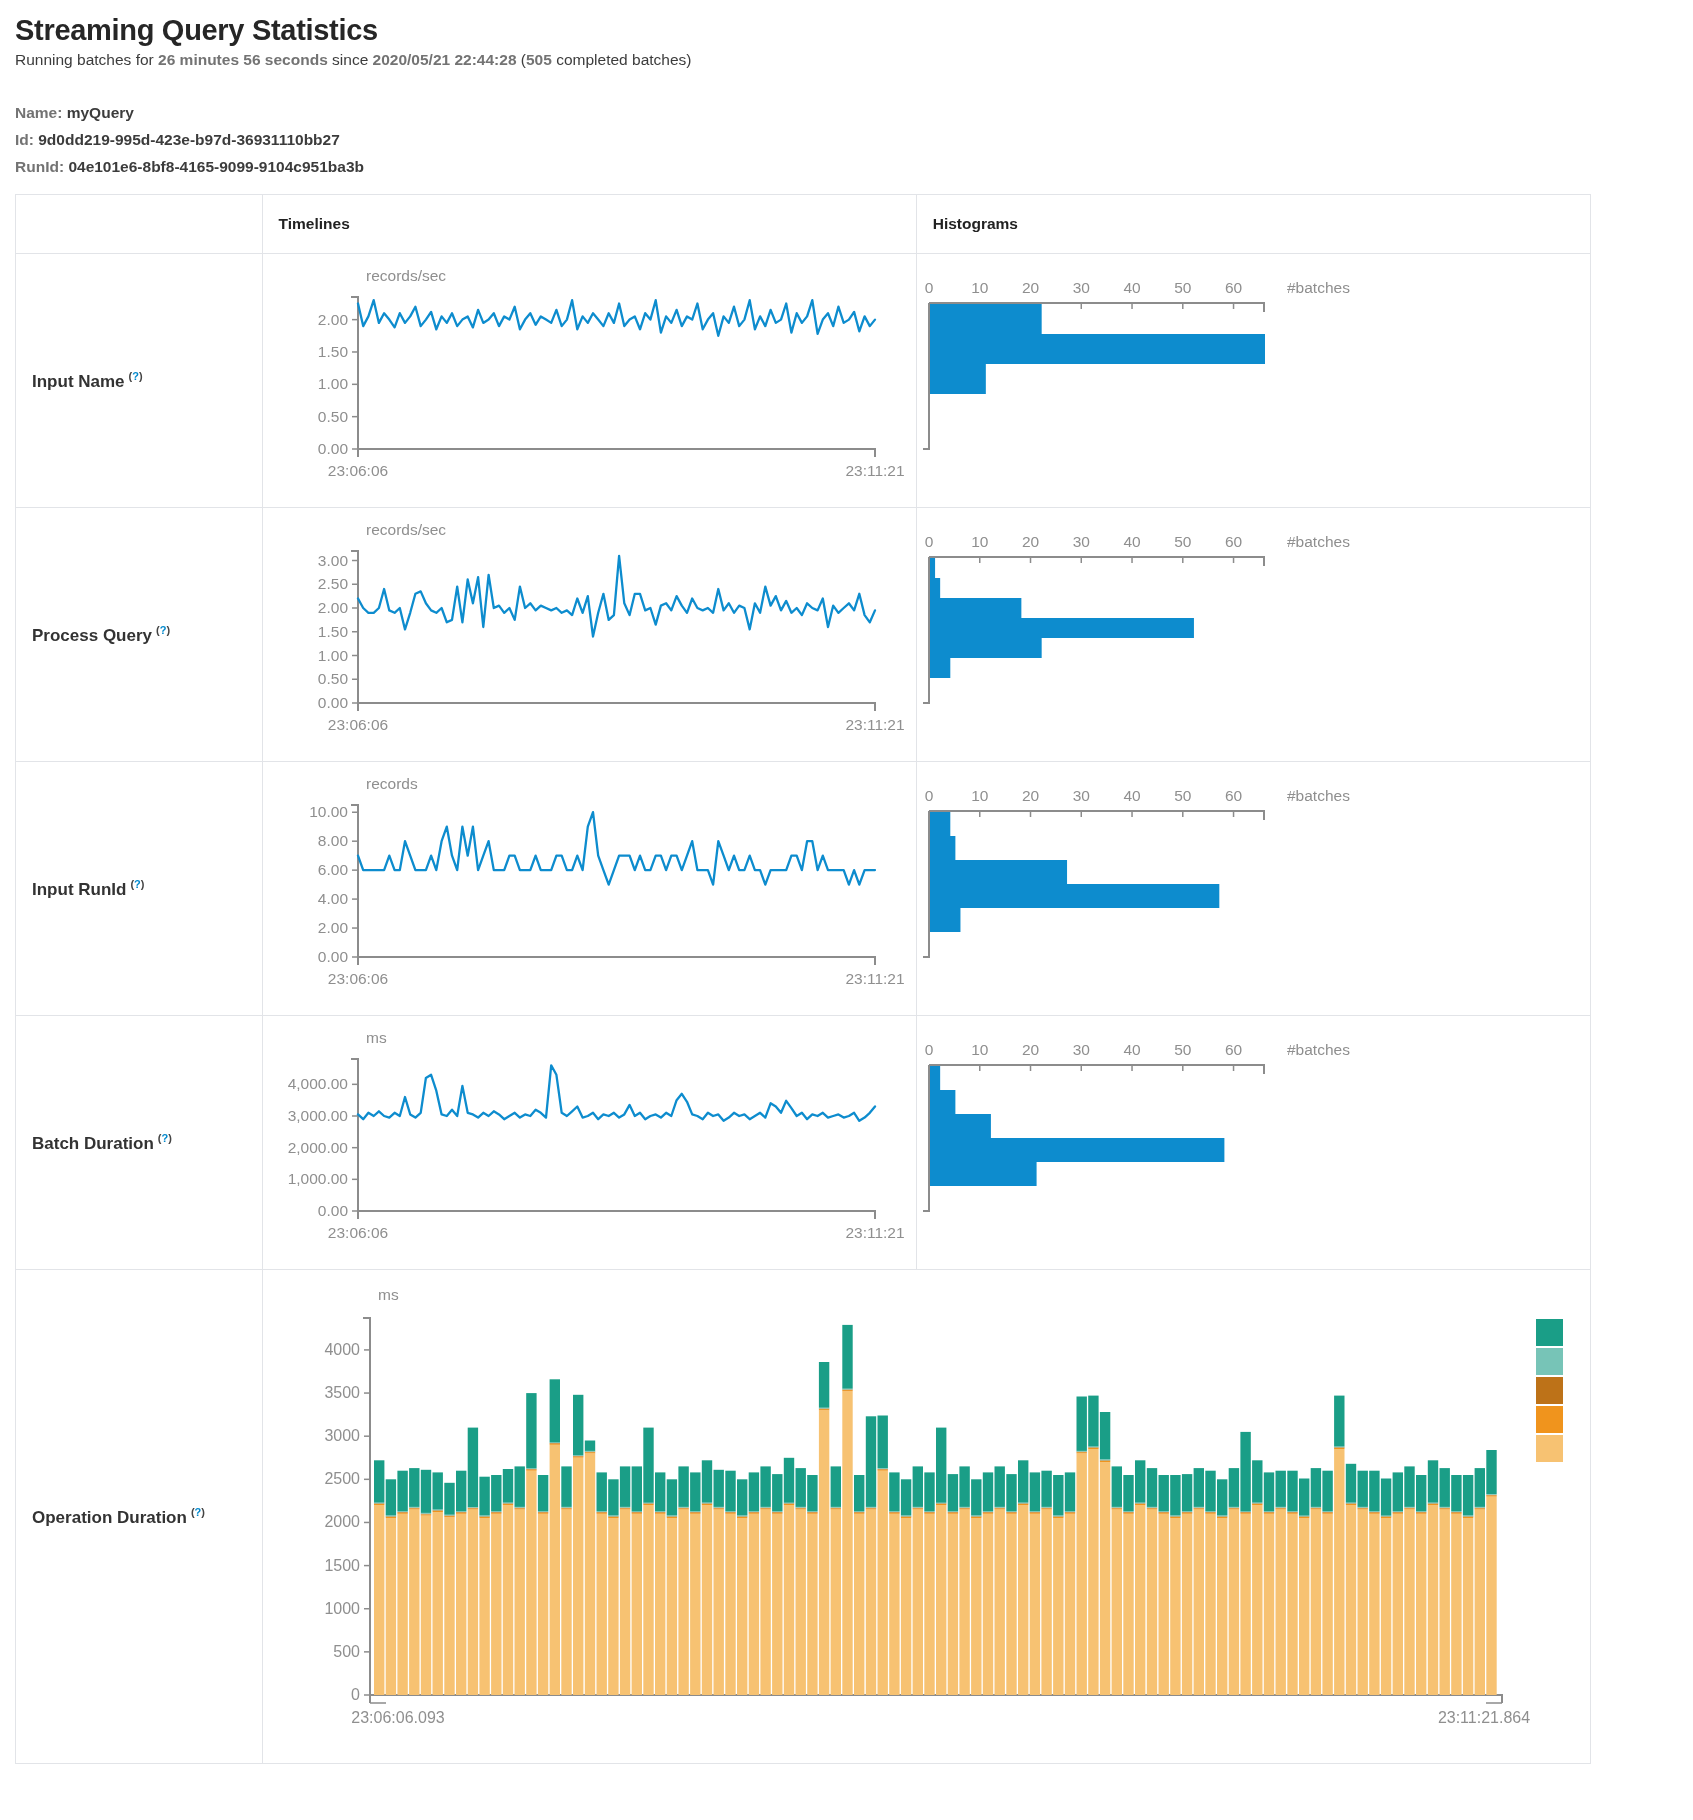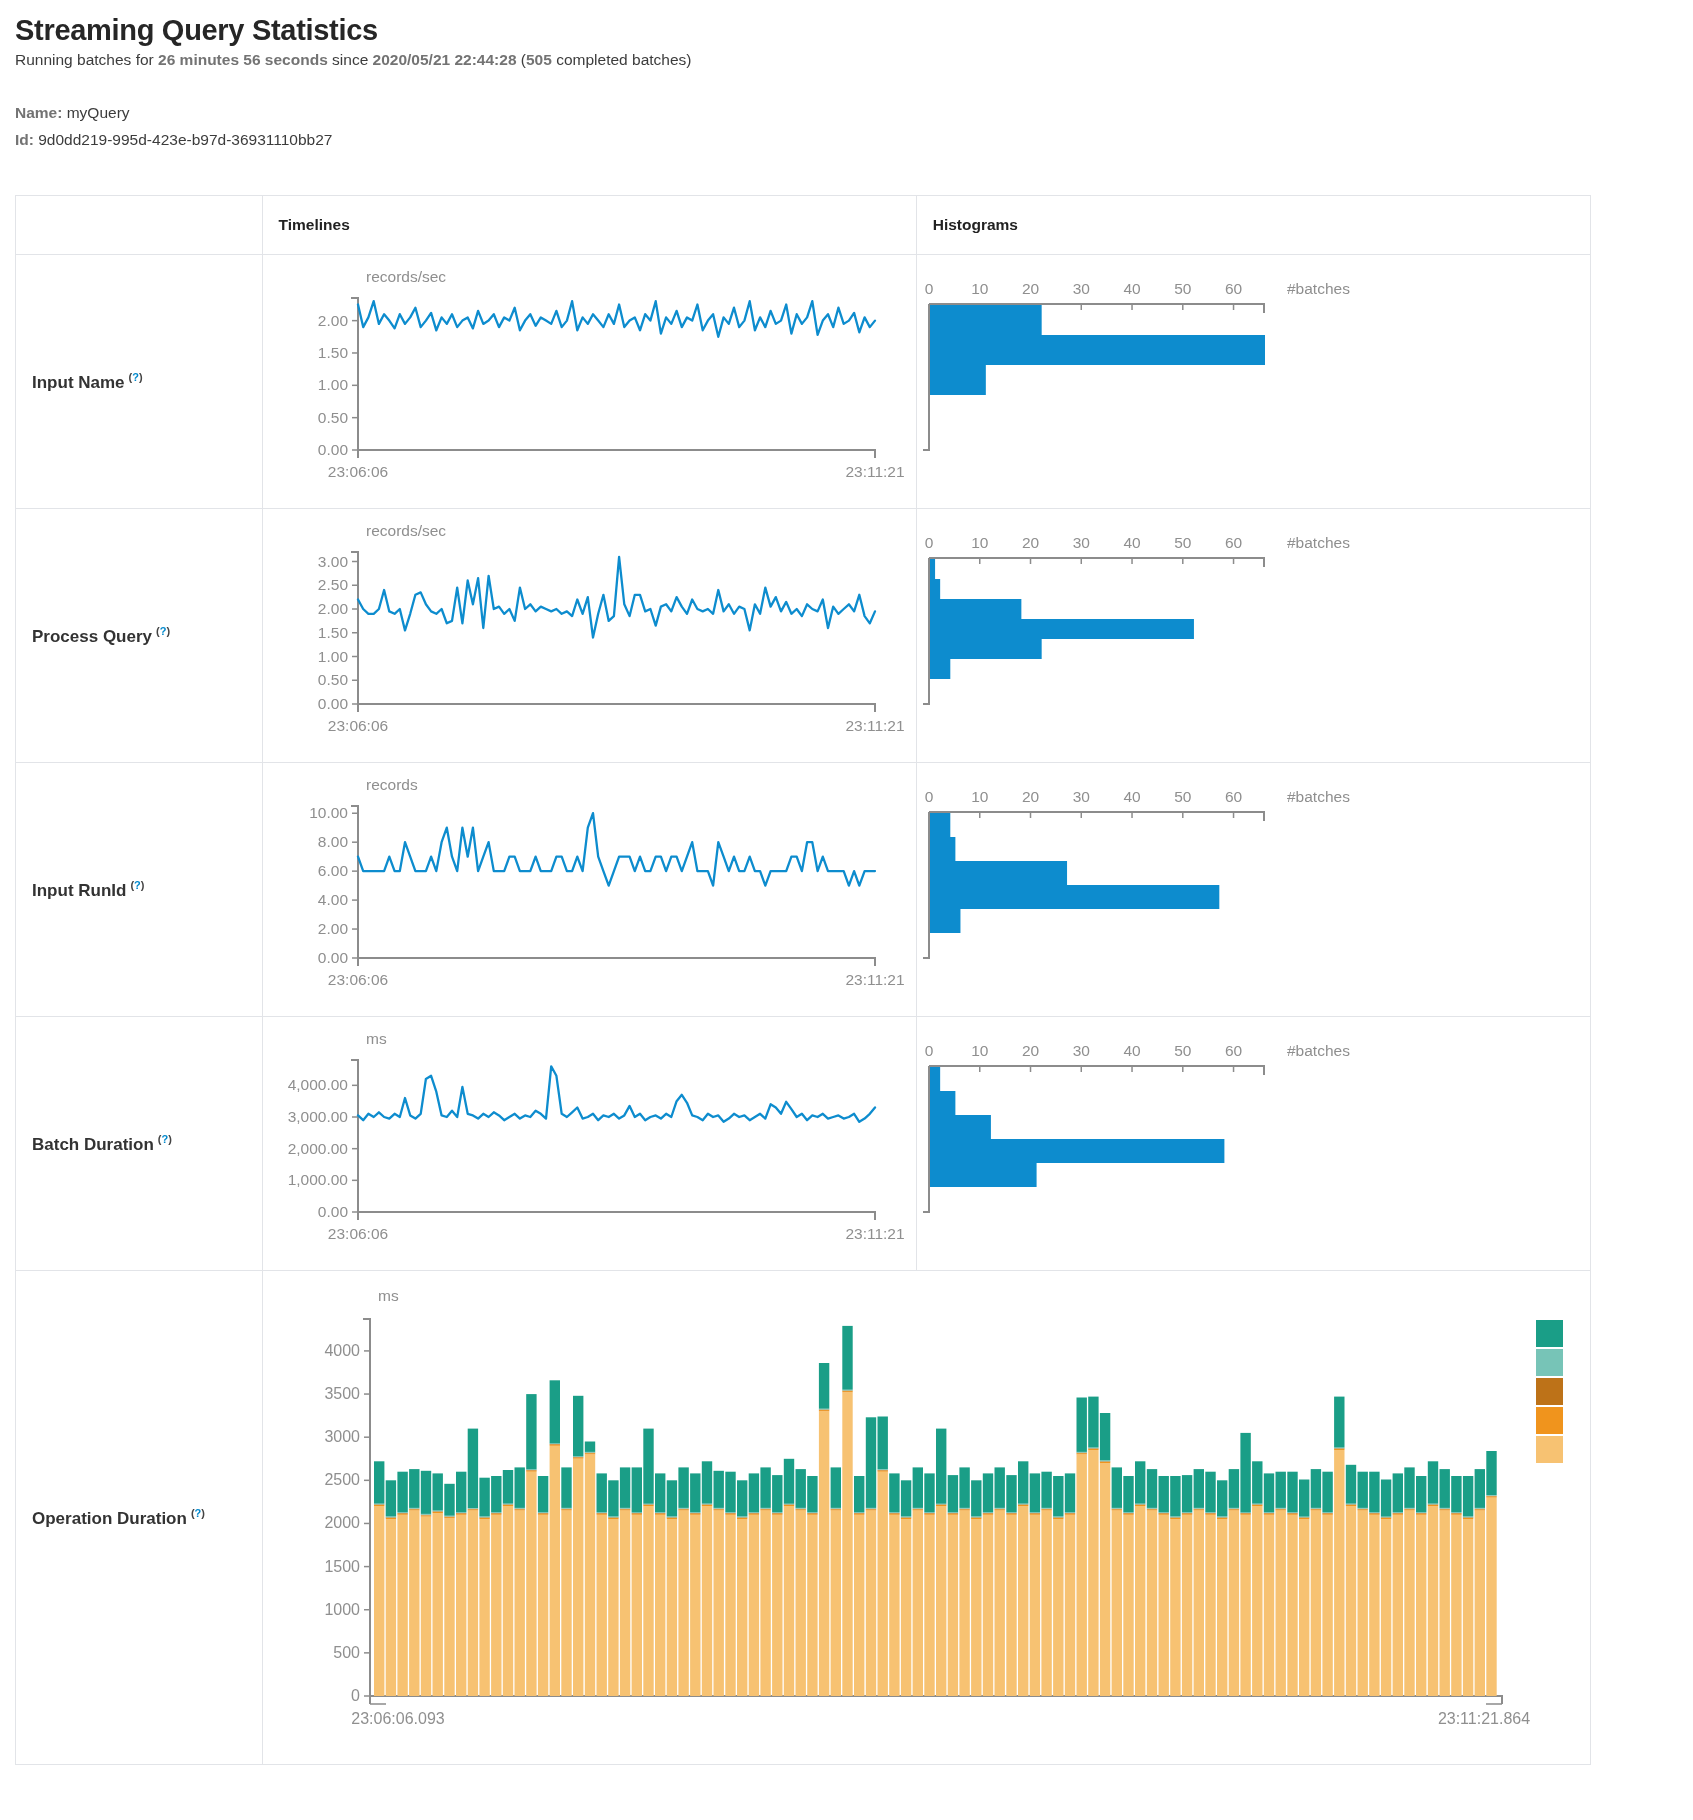--- a/index.html
+++ b/index.html
@@ -1,21 +1,21 @@
 <!DOCTYPE html>
 <html><head>
 <meta charset="utf-8">
 <style>
   * { margin:0; padding:0; box-sizing:border-box; }
   html,body { background:#fff; font-family:"Liberation Sans", sans-serif; color:#444; }
   .page { width:1693px; min-height:1820px; background:#fff; padding:14px 0 0 15px; }
   h1 { font-size:29px; font-weight:700; color:#262626; letter-spacing:-0.3px; margin-bottom:4px; }
   .subtitle { font-size:15.5px; color:#3c3c3c; margin-bottom:30px; }
   .subtitle b, .meta b { color:#737373; }
-  .meta { font-size:15.5px; color:#3c3c3c; line-height:1.75; margin-bottom:42px; }
+  .meta { font-size:15.5px; color:#3c3c3c; line-height:1.75; margin-bottom:14px;font-weight:bold; }
   table.stats { border-collapse:collapse; table-layout:fixed; width:1576px;margin-top:8px; }
   table.stats th, table.stats td { border:1px solid #e2e4e8; }
   th.c1, td.c1 { width:245px; }
   th.c2, td.c2 { width:650px; }
   th.c3, td.c3 { width:670px; }
   th { text-align:left; font-size:15.5px; font-weight:700; color:#222; padding:20px 0 20px 16px; }
   td.label-cell { vertical-align:middle; padding-left:16px; font-size:17px; font-weight:700; color:#333; }
   td.chart-cell { vertical-align:top; padding:3px 0 0 0; }
   sup.help { font-size:11px; font-weight:700; margin-left:4px; color:#444; }
   sup.help .q { color:#0088cc; }
@@ -33,20 +33,21 @@
   <p class="subtitle"><span>Running batches for</span>
     <b>26 minutes 56 seconds</b>
     <span>since</span>
     <b>2020/05/21 22:44:28</b>
     <span>(</span><b>505</b>
     <span>completed batches)</span></p>
 
   <div class="meta">
     <div><b>Name:</b> <span>myQuery</span></div>
     <div><b>Id:</b> <span>9d0dd219-995d-423e-b97d-36931110bb27</span></div>
+    <div><b>RunId:</b> <span>04e101e6-8bf8-4165-9099-9104c951ba3b</span></div>
   </div>
 
   <table class="stats">
     <thead>
       <tr>
         <th class="c1"></th>
         <th class="c2">Timelines</th>
         <th class="c3">Histograms</th>
       </tr>
     </thead>

